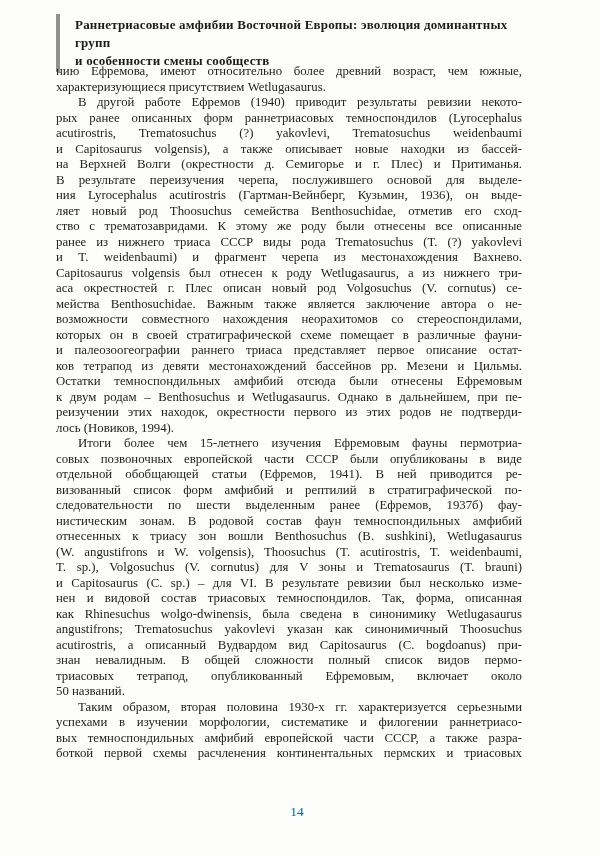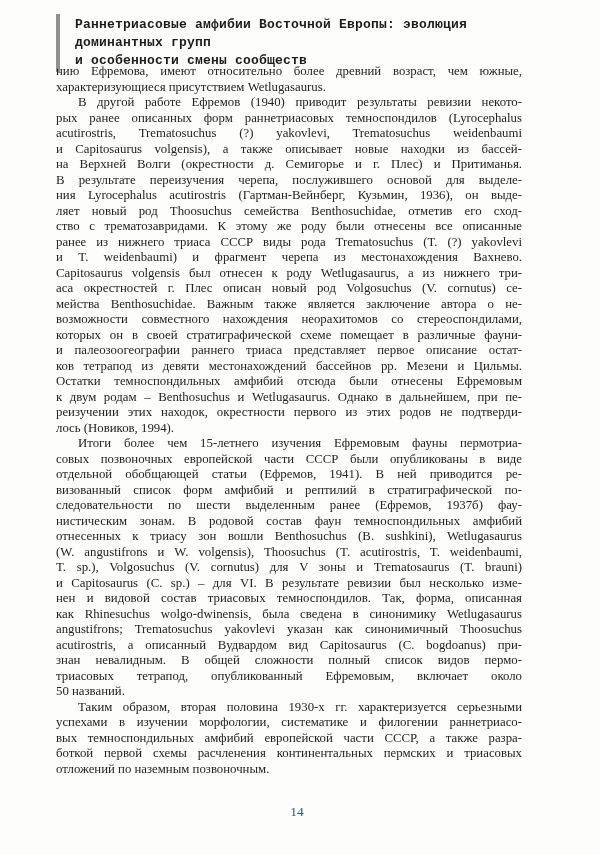--- a/index.html
+++ b/index.html
@@ -17,21 +17,20 @@
     overflow: hidden;
   }
   
   .runhead {
     position: absolute;
     top: 14px;
     left: 56px;
     right: 60px;
     display: flex;
     align-items: stretch;
-    font-family: Liberation Mono, monospace;
   }
   .runhead-rule {
     width: 4px;
     background: #909090;
     margin-right: 15px;
     flex: 0 0 auto;
   }
   .runhead-text {
     font-weight: bold;
     font-size: 13px;
@@ -127,18 +126,17 @@
       <div class="tl">как Rhinesuchus wolgo-dwinensis, была сведена в синонимику Wetlugasaurus</div>
       <div class="tl">angustifrons; Trematosuchus yakovlevi указан как синонимичный Thoosuchus</div>
       <div class="tl">acutirostris, а описанный Вудвардом вид Capitosaurus (C. bogdoanus) при-</div>
       <div class="tl">знан невалидным. В общей сложности полный список видов пермо-</div>
       <div class="tl">триасовых тетрапод, опубликованный Ефремовым, включает около</div>
       <div class="tl plast">50 названий.</div>
       <div class="tl ind">Таким образом, вторая половина 1930-х гг. характеризуется серьезными</div>
       <div class="tl">успехами в изучении морфологии, систематике и филогении раннетриасо-</div>
       <div class="tl">вых темноспондильных амфибий европейской части СССР, а также разра-</div>
       <div class="tl">боткой первой схемы расчленения континентальных пермских и триасовых</div>
-      <div class="tl plast">отложений по наземным позвоночным.</div>
     </div>
 
   <div class="page-number">14</div>
 
 </div>
 
 </body></html>

